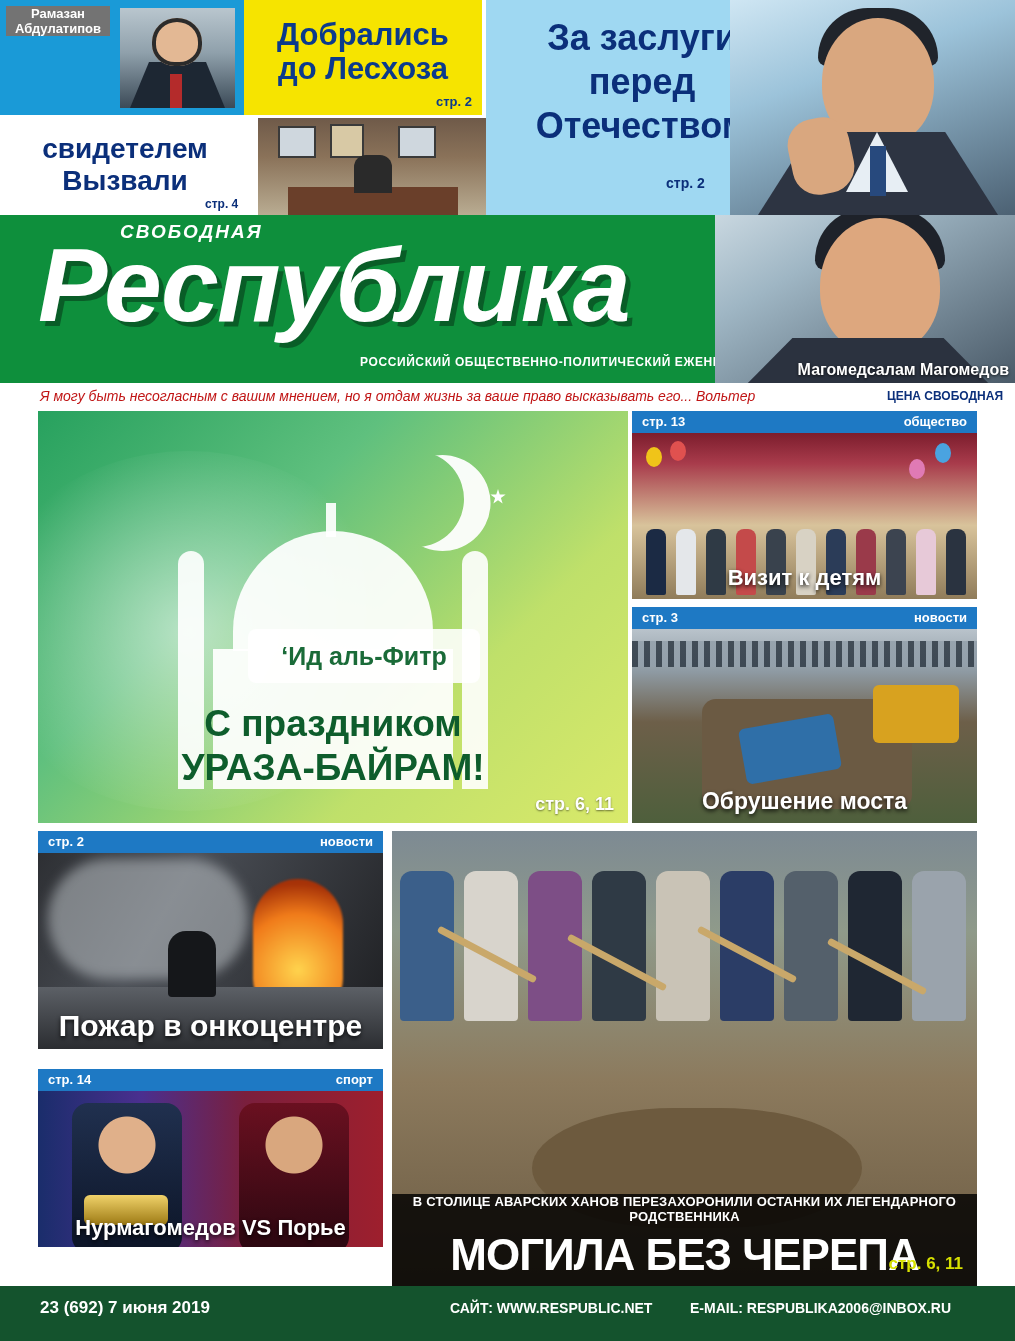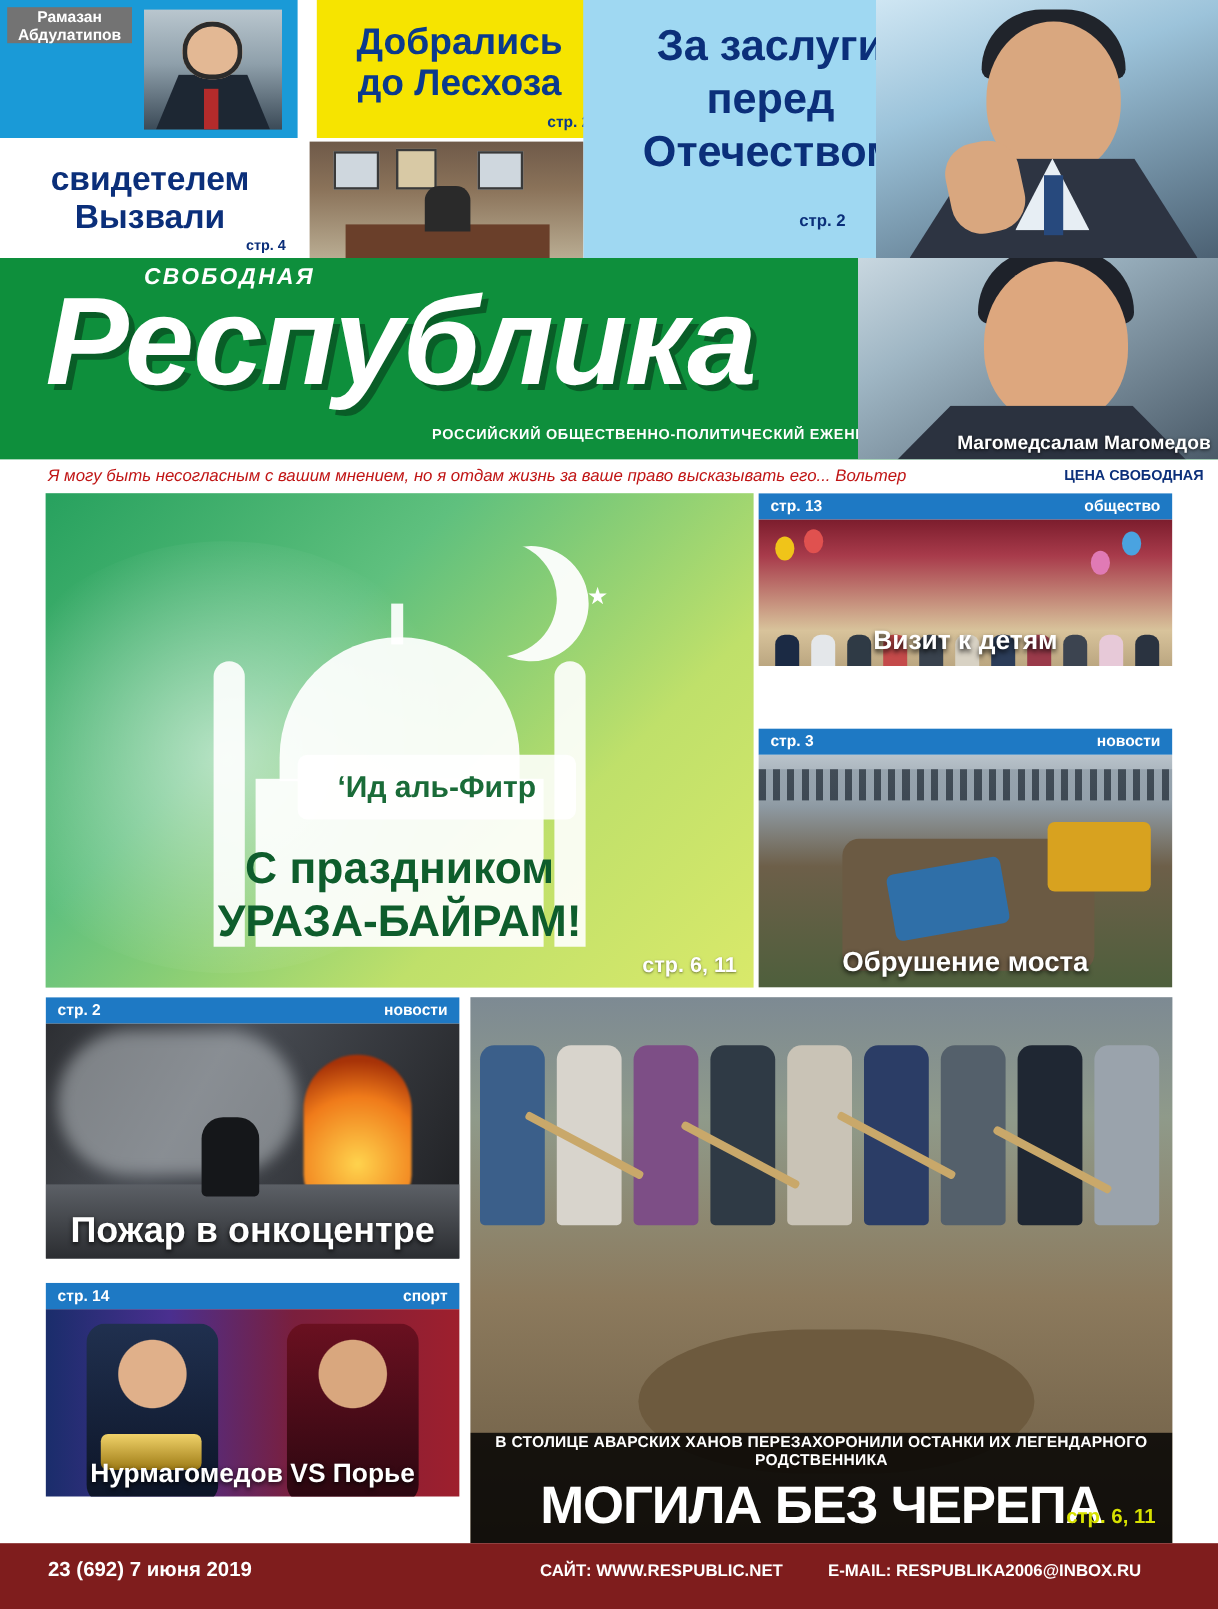--- a/index.html
+++ b/index.html
@@ -28,21 +28,21 @@
     position:absolute;left:10px;bottom:0;width:95px;height:46px;background:#1d2733;
     clip-path:polygon(20% 0,80% 0,100% 100%,0 100%);
   }
   .t-blue .ava .tie{
     position:absolute;left:50px;bottom:0;width:12px;height:34px;background:#b42b2b;
   }
   .t-blue .nm{
     position:absolute;left:6px;top:6px;width:104px;color:#fff;font-weight:bold;font-size:13px;line-height:15px;
     text-align:center;background:#737373;
   }
-  .t-yellow{position:absolute;left:264px;top:0;width:238px;height:115px;background:#f6e400;}
+  .t-yellow{position:absolute;left:244px;top:0;width:238px;height:115px;background:#f6e400;}
   .t-yellow .hl{
     position:absolute;left:0;top:18px;width:238px;text-align:center;color:#0b3a8c;font-weight:bold;
     font-size:31px;line-height:34px;
   }
   .t-yellow .pg{position:absolute;right:10px;bottom:6px;color:#0b3a8c;font-weight:bold;font-size:13px;}
 
   .t-lblue{position:absolute;left:486px;top:0;width:529px;height:215px;background:#9fd8f2;}
   .t-lblue .hl{
     position:absolute;left:6px;top:16px;width:300px;text-align:center;color:#0b2f7a;font-weight:bold;
     font-size:36px;line-height:44px;
@@ -136,21 +136,21 @@
   }
   .eid .h1{position:absolute;left:0;top:292px;width:590px;text-align:center;color:#0e5d2c;font-weight:bold;font-size:37px;}
   .eid .h2{position:absolute;left:0;top:336px;width:590px;text-align:center;color:#0e5d2c;font-weight:bold;font-size:37px;}
   .eid .pg{position:absolute;right:14px;bottom:8px;color:#ffffff;font-weight:bold;font-size:18px;text-shadow:0 1px 2px rgba(0,0,0,.5);}
 
   .ribbon{height:22px;background:#1e79c4;color:#fff;font-weight:bold;font-size:13px;position:relative;}
   .ribbon .l{position:absolute;left:10px;top:3px;}
   .ribbon .r{position:absolute;right:10px;top:3px;}
 
   .mid-right{position:absolute;left:632px;top:411px;width:345px;height:412px;}
-  .card-kids{position:absolute;left:0;top:0;width:345px;height:144px;overflow:hidden;}
+  .card-kids{position:absolute;left:0;top:0;width:345px;height:188px;overflow:hidden;}
   .card-kids .ph{
     position:absolute;left:0;top:22px;width:345px;height:168px;
     background:linear-gradient(180deg,#7c1d2d 0%, #a83b4b 18%, #d8c39b 55%, #8e7a58 100%);
     overflow:hidden;
   }
   .card-kids .ph .balloon{position:absolute;width:16px;height:20px;border-radius:50%;}
   .card-kids .ph .row{position:absolute;left:0;bottom:6px;width:345px;height:78px;}
   .card-kids .ph .p{position:absolute;bottom:0;width:20px;height:66px;border-radius:8px 8px 2px 2px;}
   .card-kids .cap{
     position:absolute;left:0;bottom:8px;width:345px;text-align:center;color:#fff;font-weight:bold;font-size:22px;
@@ -206,21 +206,21 @@
   .bl-main .crowdrow{position:absolute;left:0;top:0;width:585px;height:190px;}
   .bl-main .person{position:absolute;bottom:0;width:54px;height:150px;border-radius:12px 12px 4px 4px;}
   .bl-main .shovel{position:absolute;width:110px;height:7px;background:#c9a86a;border-radius:3px;transform:rotate(28deg);}
   .bl-main .mound{position:absolute;left:140px;bottom:58px;width:330px;height:120px;border-radius:50%/70px;background:#6d5a3e;}
   .bl-main .blackbar{position:absolute;left:0;bottom:0;width:585px;height:92px;background:rgba(0,0,0,.82);}
   .bl-main .kicker{position:absolute;left:0;bottom:62px;width:585px;text-align:center;color:#ffffff;font-weight:bold;font-size:13px;letter-spacing:.2px;}
   .bl-main .big{position:absolute;left:0;bottom:6px;width:585px;text-align:center;color:#ffffff;font-weight:bold;font-size:44px;letter-spacing:-1px;}
   .bl-main .bigpg{position:absolute;right:14px;bottom:12px;color:#d7e100;font-weight:bold;font-size:17px;}
 
   
-  .footer{position:absolute;left:0;top:1286px;width:1015px;height:55px;background:#7f1d1d;}
+  .footer{position:absolute;left:0;top:1286px;width:1015px;height:55px;background:#14532d;}
   .footer .issue{position:absolute;left:40px;top:12px;color:#fff;font-weight:bold;font-size:17px;}
   .footer .site{position:absolute;left:450px;top:14px;color:#fff;font-weight:bold;font-size:14px;}
   .footer .mail{position:absolute;left:690px;top:14px;color:#fff;font-weight:bold;font-size:14px;}
 </style>
 </head>
 <body>
 
 <div class="page">
 
   <div class="topstrip">

